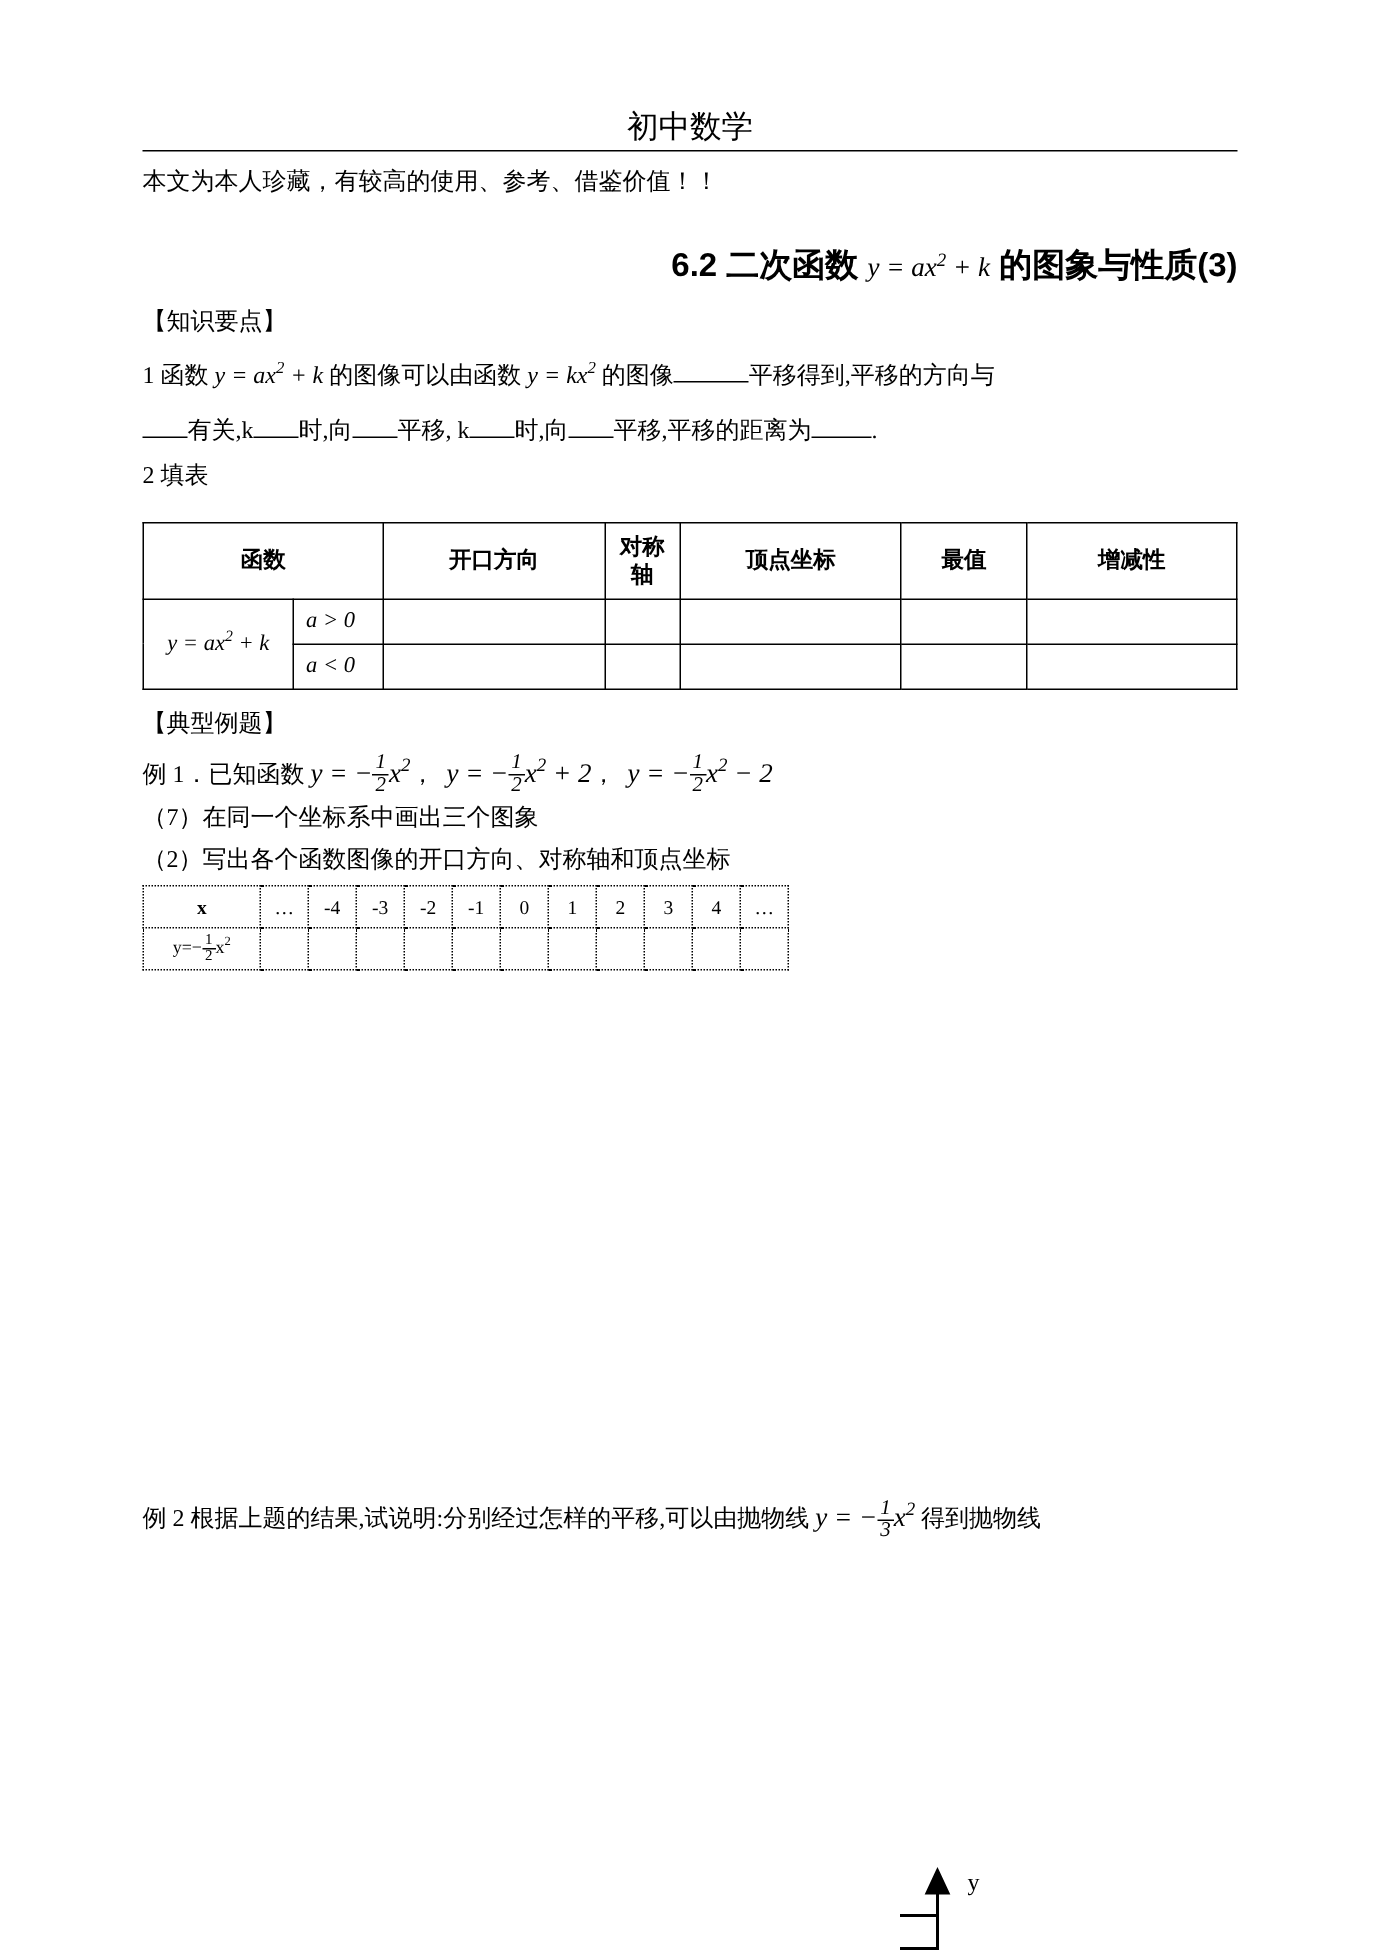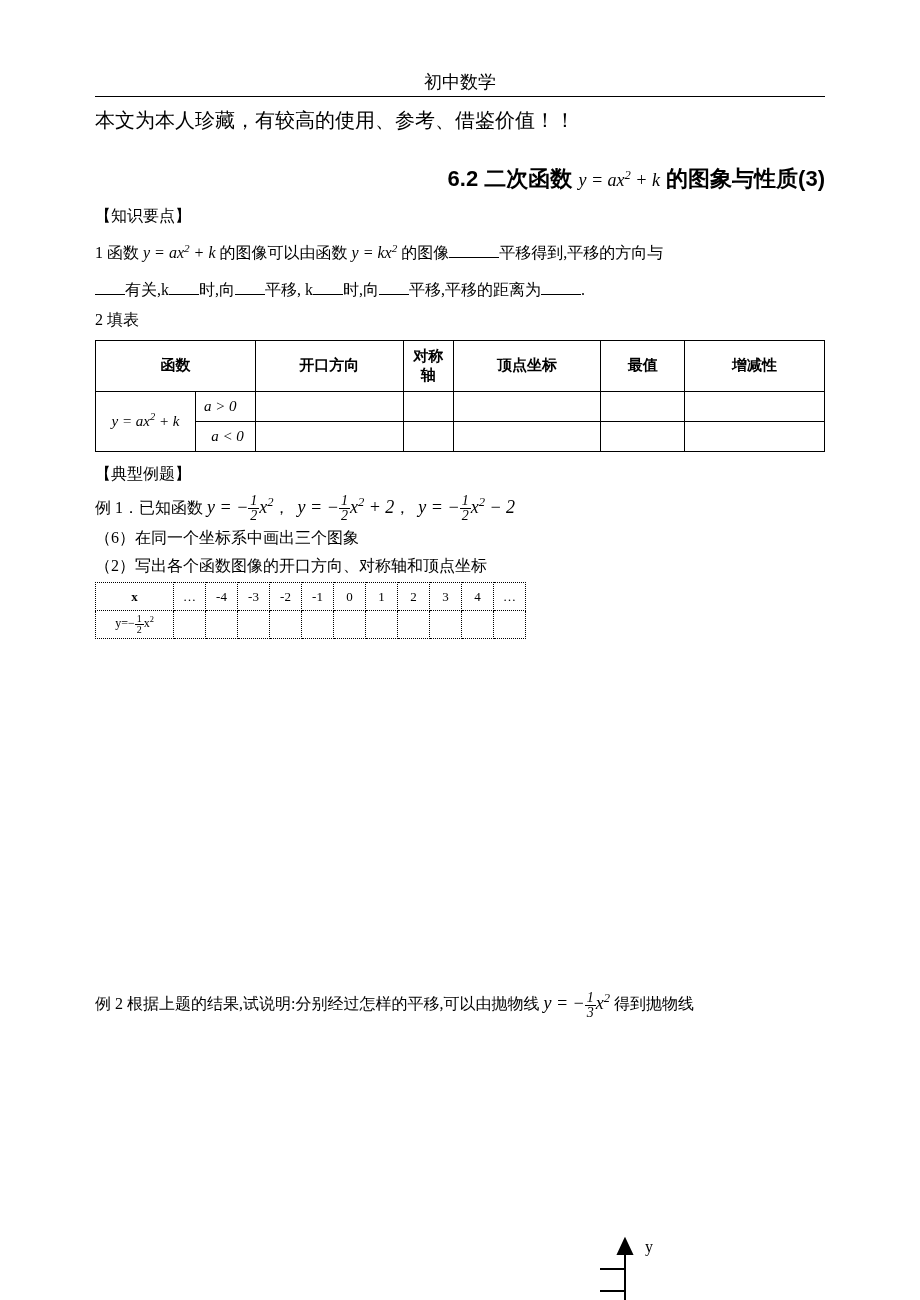--- a/index.html
+++ b/index.html
@@ -7,30 +7,30 @@
       width: 920px;
       height: 1300px;
       background: #fff;
       font-family: "SimSun", "宋体", serif;
       padding: 70px 95px 40px 95px;
       color: #000;
       position: relative;
     }
     .header-area {
       text-align: center;
-      font-size: 18px;
+      font-size: 21px;
       margin-bottom: 2px;
     }
     .hr-line {
       border: none;
       border-top: 1px solid #000;
       margin-bottom: 10px;
     }
     .intro {
-      font-size: 20px;
+      font-size: 16px;
       margin-bottom: 30px;
     }
     .title {
       text-align: right;
       font-size: 22px;
       font-weight: bold;
       margin-bottom: 12px;
       font-family: "SimHei", "黑体", sans-serif;
     }
     .title .formula { font-style: italic; font-family: "Times New Roman", serif; font-weight: normal; font-size: 18px; }
@@ -49,21 +49,21 @@
       border-bottom: 1px solid #000;
       min-width: 50px;
       height: 1em;
       vertical-align: baseline;
     }
     .blank.short { min-width: 30px; }
     .blank.med { min-width: 40px; }
     table.prop {
       border-collapse: collapse;
       width: 100%;
-      margin-top: 8px;
+      margin-top: 18px;
       margin-bottom: 12px;
     }
     table.prop th, table.prop td {
       border: 1px solid #000;
       padding: 6px 4px;
       text-align: center;
       font-size: 15px;
       font-weight: normal;
     }
     table.prop th { font-weight: bold; }
@@ -161,39 +161,39 @@
   <tr>
     <td rowspan="2" style="width:100px"><span class="formula-it"><i>y</i> = <i>ax</i><sup>2</sup> + <i>k</i></span></td>
     <td style="width:60px;text-align:left;padding-left:8px"><span class="formula-it"><i>a</i> &gt; 0</span></td>
     <td></td>
     <td></td>
     <td></td>
     <td></td>
     <td></td>
   </tr>
   <tr>
-    <td style="text-align:center;padding-left:8px"><span class="formula-it"><i>a</i> &lt; 0</span></td>
+    <td style="text-align:left;padding-left:8px"><span class="formula-it"><i>a</i> &lt; 0</span></td>
     <td></td>
     <td></td>
     <td></td>
     <td></td>
     <td></td>
   </tr>
 </tbody>
   </table>
 
 <div class="section-head">【典型例题】</div>
 
 <div class="para" style="line-height:1.6">
   <span>例 1．已知函数 </span>
   <span class="ex-formula"><i>y</i> = −<span class="frac"><span class="num">1</span><span class="den">2</span></span><i>x</i><sup>2</sup></span>，&nbsp;
   <span class="ex-formula"><i>y</i> = −<span class="frac"><span class="num">1</span><span class="den">2</span></span><i>x</i><sup>2</sup> + 2</span>，&nbsp;
   <span class="ex-formula"><i>y</i> = −<span class="frac"><span class="num">1</span><span class="den">2</span></span><i>x</i><sup>2</sup> − 2</span>
 </div>
-<div class="para" style="line-height:1.6">（6）在同一个坐标系中画出三个图象</div>
+<div class="para" style="line-height:1.6">（7）在同一个坐标系中画出三个图象</div>
 <div class="para" style="line-height:1.6">（2）写出各个函数图像的开口方向、对称轴和顶点坐标</div>
 
 <div class="two-col">
 
   <table class="values">
     <tbody>
         <tr>
       <th class="x-label">x</th>
       <td>…</td>
       <td>-4</td>

